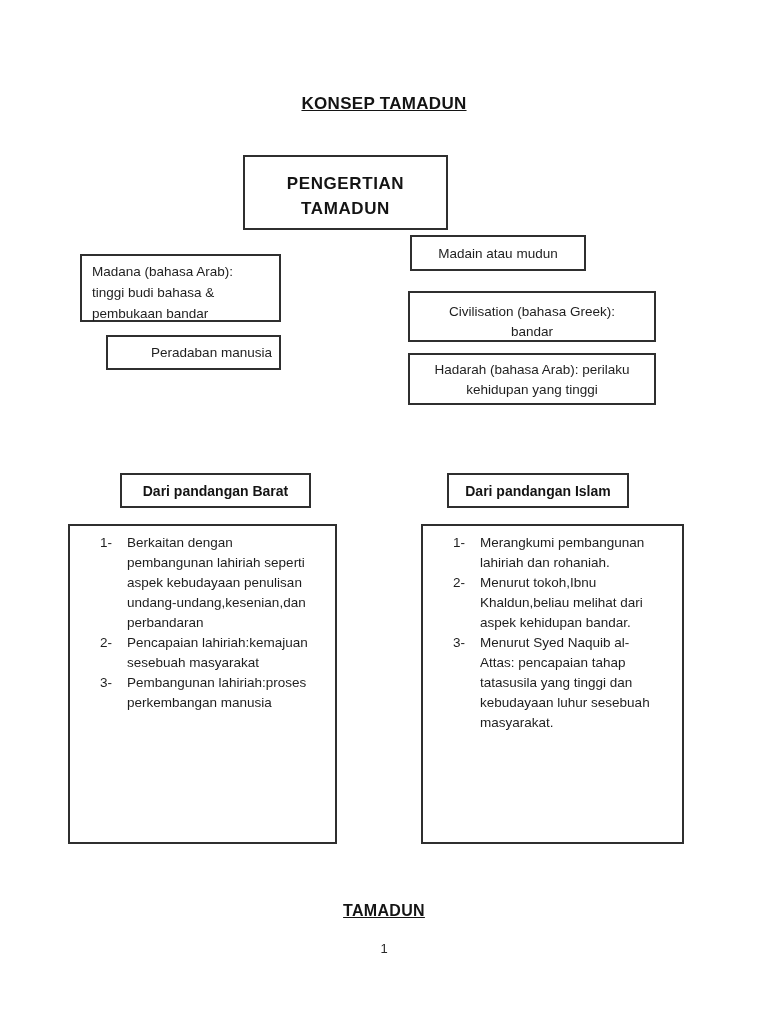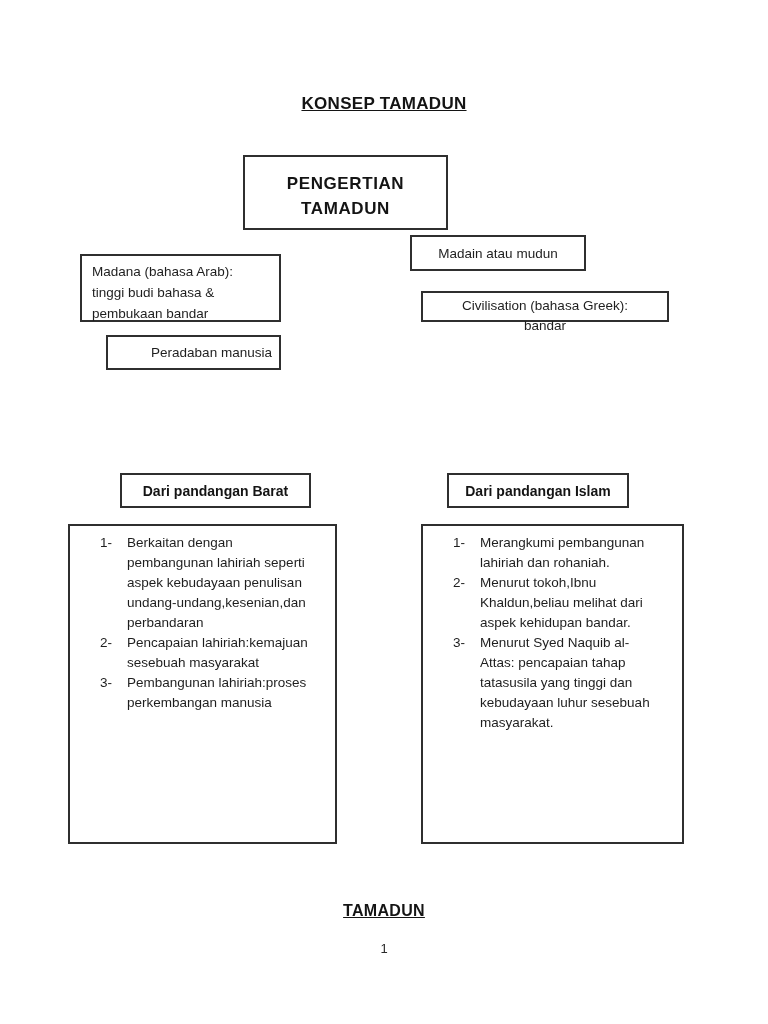--- a/index.html
+++ b/index.html
@@ -62,26 +62,25 @@
     left: 80px; top: 254px;
     width: 201px; height: 68px;
     font-size: 13.5px;
     line-height: 21px;
     padding: 5px 8px 0 10px;
     text-align: left;
   }
 
   .civilisation-box {
     left: 408px; top: 291px;
-    width: 248px; height: 31px;
+    width: 248px; height: 51px;
     font-size: 13.5px;
     line-height: 20px;
-    padding-top: 3px;
-    text-align: center;
-    margin-left: 13px;
+    padding-top: 9px;
+    text-align: center;
   }
 
   .peradaban-box {
     left: 106px; top: 335px;
     width: 175px; height: 35px;
     display: flex; align-items: center; justify-content: center;
     font-size: 13.5px;
     padding-left: 36px;
   }
 
@@ -155,20 +154,22 @@
 
   <div class="box madana-box pre">Madana (bahasa Arab):
 tinggi budi bahasa &amp;
 pembukaan bandar</div>
 
   <div class="box civilisation-box pre">Civilisation (bahasa Greek):
 bandar</div>
 
   <div class="box peradaban-box">Peradaban manusia</div>
 
+  <div class="box hadarah-box pre">Hadarah (bahasa Arab): perilaku
+kehidupan yang tinggi</div>
 
   <div class="box heading-box barat-heading-box">Dari pandangan Barat</div>
 
   <div class="box heading-box islam-heading-box">Dari pandangan Islam</div>
 
   <div class="box big-box barat-box">
     <div class="list-item">
       <span class="num">1-</span>
       <span class="txt pre">Berkaitan dengan
 pembangunan lahiriah seperti

